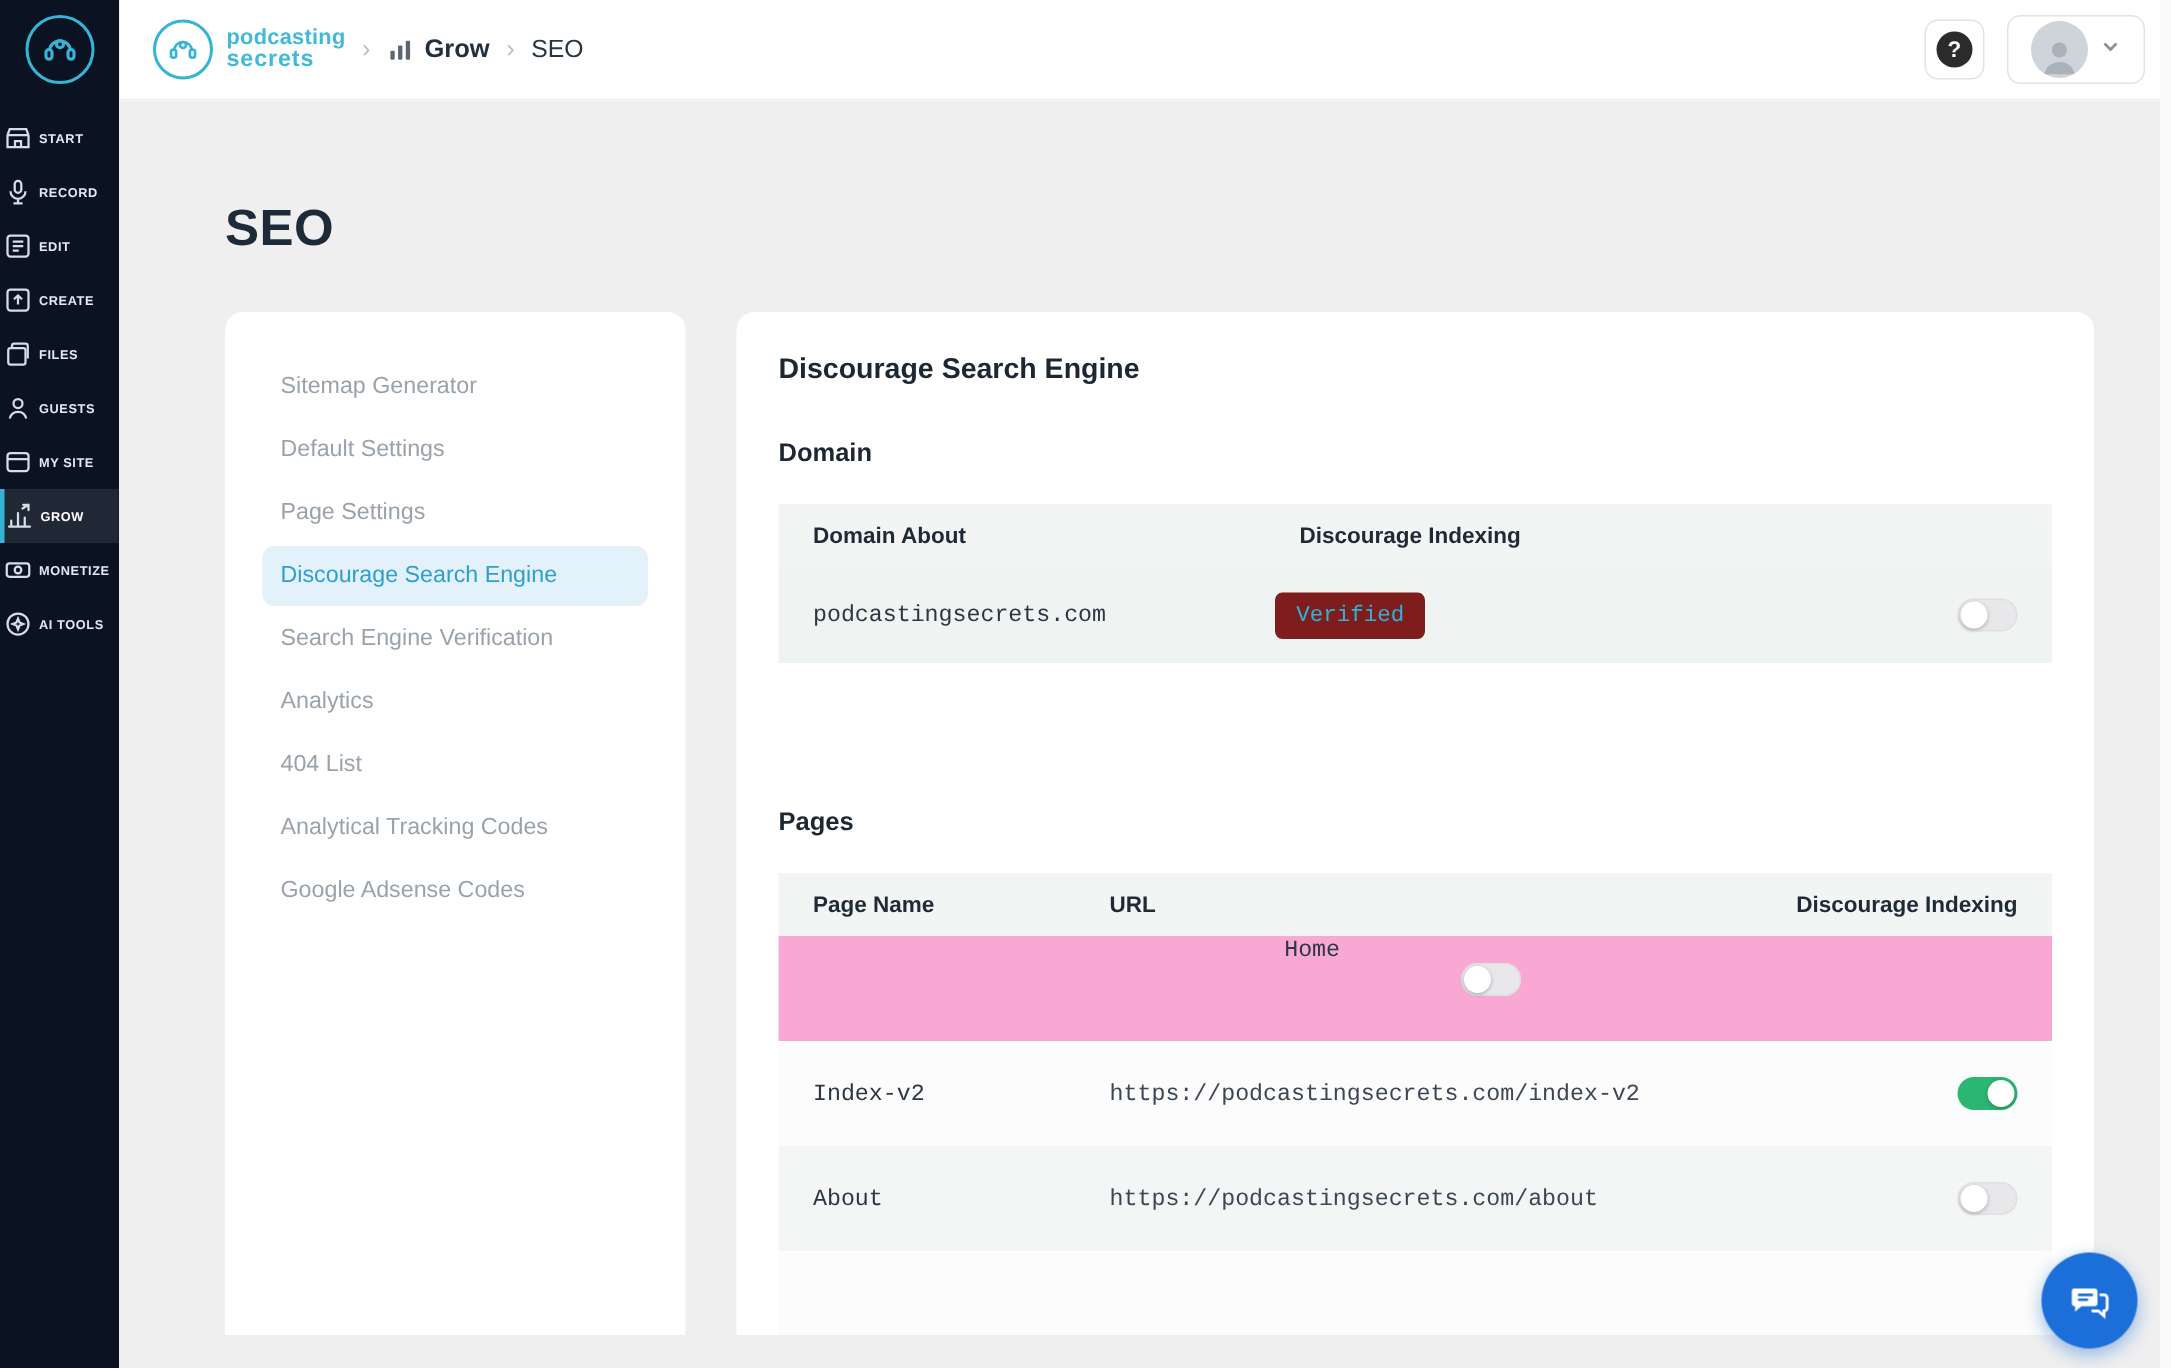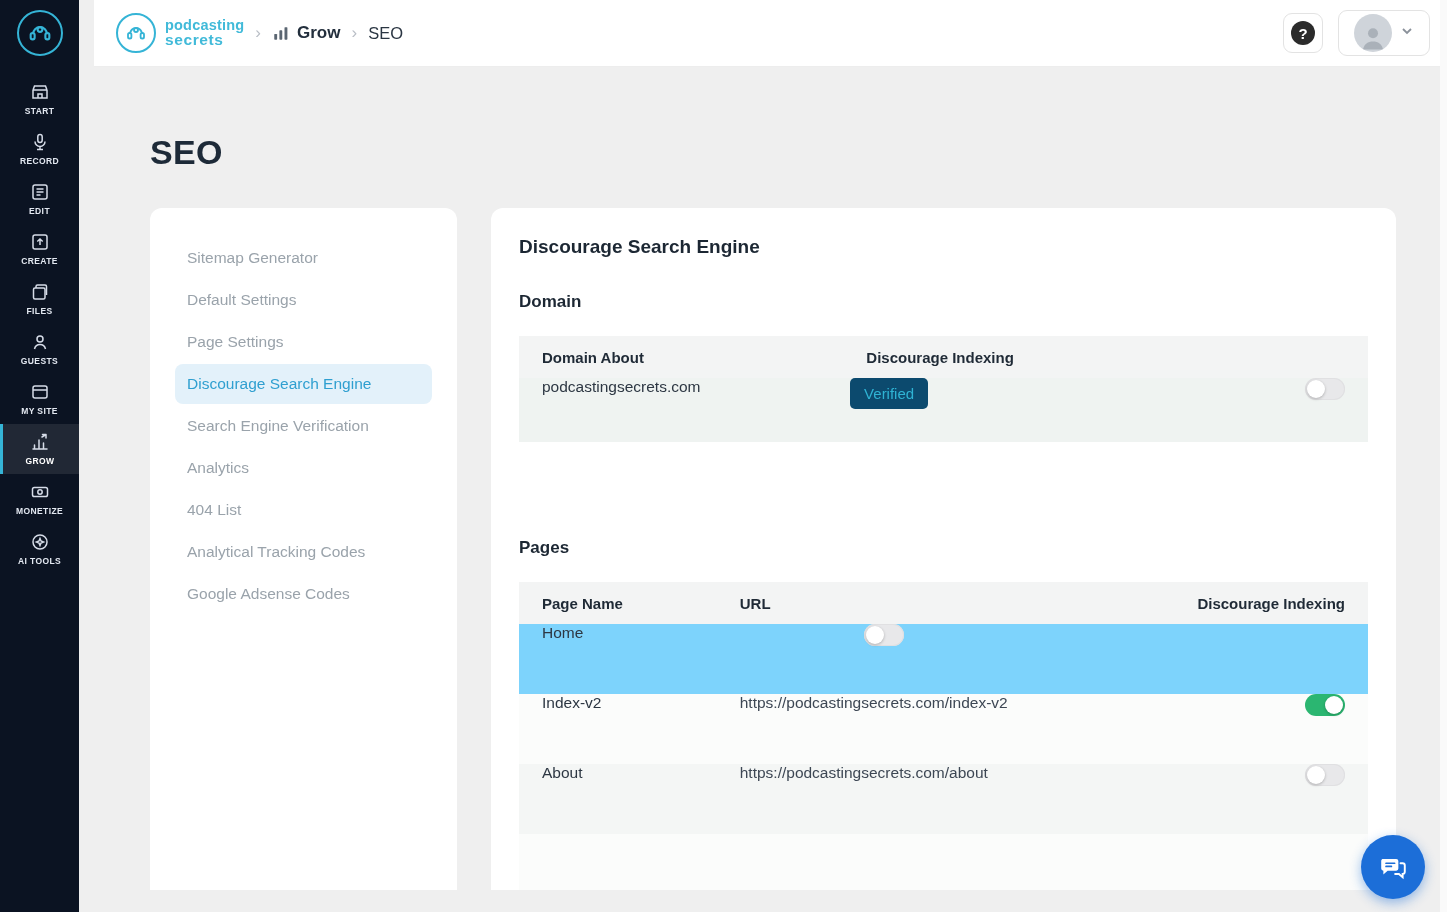--- a/index.html
+++ b/index.html
@@ -5,29 +5,29 @@
   * { margin:0; padding:0; box-sizing:border-box; }
   html,body { width:1447px; height:912px; overflow:hidden; }
   body { font-family:"Liberation Sans","DejaVu Sans",sans-serif; background:#efefef; color:#2d3743; }
 
   
   .sidebar { position:fixed; left:0; top:0; width:79px; height:912px; background:#0b1322; z-index:30;
              display:flex; flex-direction:column; align-items:center; }
   .side-logo { width:46px; height:46px; margin:10px 0 18px; border-radius:50%; border:2px solid #35b4d6;
                display:flex; align-items:center; justify-content:center; }
   .side-logo svg { width:28px; height:28px; }
-  .side-item { width:79px; padding:8px 2px; display:flex; flex-direction:column; align-items:center; gap:4px;
+  .side-item { width:79px; padding:8px 2px; display:flex; flex-direction:row; align-items:center; gap:4px;
                cursor:pointer; color:#c7cfdd; }
   .side-item .lbl { font-size:8.5px; font-weight:700; letter-spacing:.4px; color:#e3e8f1; text-align:center; }
   .side-item svg { width:20px; height:20px; stroke:#d6dce8; }
   .side-item.active { background:rgba(255,255,255,.09); border-left:3px solid #35b4d6; padding-left:0; }
   .side-item.active .lbl { color:#ffffff; }
 
   
-  .header { position:fixed; left:94px; top:0; right:0; height:67px; background:#ffffff;
+  .header { position:fixed; left:80px; top:0; right:0; height:67px; background:#ffffff;
             border-bottom:1px solid #ededed; display:flex; align-items:center; padding:0 17px 0 22px; z-index:20; }
   .brand { display:flex; align-items:center; gap:9px; cursor:pointer; }
   .brand-mark { width:40px; height:40px; border-radius:50%; border:2px solid #35b4d6;
                 display:flex; align-items:center; justify-content:center; }
   .brand-mark svg { width:24px; height:24px; }
   .brand-text { line-height:1.02; color:#41bad9; font-weight:700; }
   .brand-text .l1 { font-size:14.5px; letter-spacing:.2px; }
   .brand-text .l2 { font-size:15.5px; letter-spacing:.6px; }
   .crumb-sep { color:#b9bec6; font-size:17px; margin:0 11px; }
   .crumb { display:flex; align-items:center; gap:7px; cursor:pointer; }
@@ -55,32 +55,32 @@
   .menu-item { padding:11px 12px; font-size:15.5px; color:#9aa3ab; border-radius:8px; cursor:pointer; margin-bottom:2px; }
   .menu-item.active { background:#e3f1fa; color:#2f9fd0; font-weight:500; }
 
   .content-card { width:905px; background:#fff; border-radius:12px 12px 0 0; padding:28px; height:682px; overflow:hidden; }
   .card-title { font-size:19px; font-weight:700; color:#1c2733; }
   .section-title { font-size:17px; font-weight:700; color:#1c2733; margin-top:34px; }
   .section-title.pages { margin-top:96px; }
 
   .table { margin-top:24px; width:100%; }
   .t-head { display:flex; align-items:center; background:#f3f4f4; height:42px; font-size:15px; font-weight:700; color:#1f2a36; }
-  .t-row  { display:flex; align-items:flex-start; font-size:15.5px; color:#2d3743; }
+  .t-row  { display:flex; align-items:center; font-size:15.5px; color:#2d3743;font-family:Liberation Mono, monospace; }
   .c-pad { padding-left:23px; }
   .dom-c1 { width:39%; } .dom-c2 { width:39%; } .dom-c3 { width:22%; text-align:right; padding-right:23px; }
   .pg-c1 { width:26%; } .pg-c2 { width:52%; } .pg-c3 { width:22%; text-align:right; padding-right:23px; }
   .t-row.domain { height:64px; background:#eff3f1; }
-  .t-row.r1 { height:70px; background:#7dd3fc; }
+  .t-row.r1 { height:70px; background:#f9a8d4;flex-direction:column; }
   .t-row.r2 { height:70px; background:#fbfcfb; }
   .t-row.r3 { height:70px; background:#f4f6f5; }
   .t-row.partial { height:70px; background:#fbfcfb; }
   .url { color:#3d4754; }
 
-  .badge { display:inline-block; background:#0c4a6e; color:#2fb3d4; font-size:15px; padding:7px 14px; border-radius:5px; }
+  .badge { display:inline-block; background:#7f1d1d; color:#2fb3d4; font-size:15px; padding:7px 14px; border-radius:5px; }
 
   .toggle { display:inline-block; width:40px; height:22px; border-radius:11px; background:#e8e8ea;
             position:relative; cursor:pointer; vertical-align:middle; box-shadow:inset 0 0 0 1px #e0e0e2; }
   .toggle::after { content:""; position:absolute; width:18px; height:18px; border-radius:50%; background:#fff;
                    top:2px; left:2px; box-shadow:0 1px 3px rgba(0,0,0,.25); transition:left .1s; }
   .toggle.on { background:#2bb671; box-shadow:none; }
   .toggle.on::after { left:20px; }
 
   
   .scroll-strip { position:fixed; right:0; top:0; width:7px; height:912px; background:#fafafa; z-index:40; }

